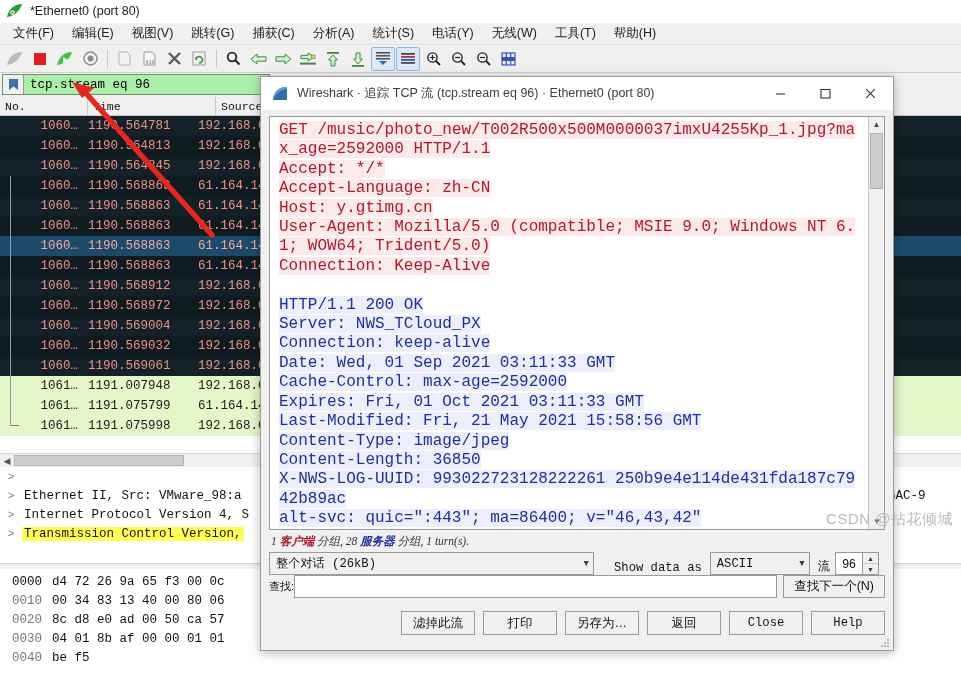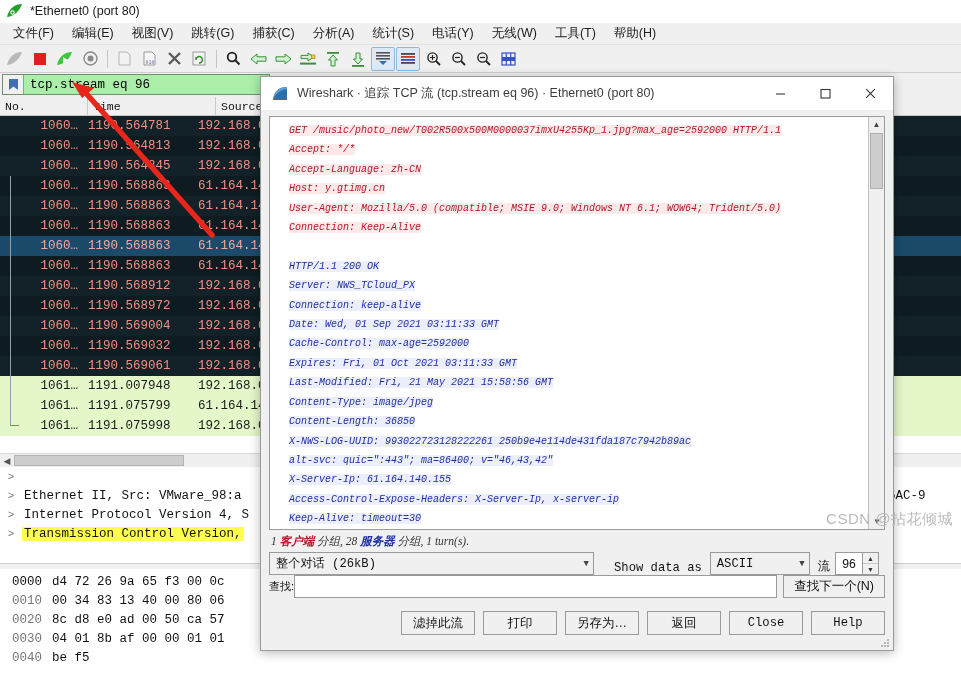--- a/index.html
+++ b/index.html
@@ -183,26 +183,25 @@
 
   .dlg-body { padding: 6px 8px 0 8px; }
   .stream-view {
     position: relative;
     height: 414px; background: #ffffff;
     border: 1px solid #9a9a9a;
     overflow: hidden;
   }
   .stream-text {
     position: absolute; left: 0; top: 0; right: 16px; bottom: 0;
-    padding: 4px 19px;
+    padding: 4px 9px;
     font-family: "Liberation Mono", monospace;
-    font-size: 10px; line-height: 19.4px;
+    font-size: 16px; line-height: 19.4px;
     white-space: pre-wrap; word-break: break-all;
     overflow: hidden;
-    font-style: italic;
   }
   .seg-req { color: #b2182b; background: #fce9e9; }
   .seg-res { color: #1f2fa0; background: #eceefb; }
   .sv-scroll {
     position: absolute; right: 0; top: 0; width: 16px; bottom: 0;
     background: #f0f0f0; border-left: 1px solid #c4c4c4;
   }
   .sv-scroll .sarrow {
     height: 15px; display: flex; align-items: center; justify-content: center;
     font-size: 8px; color: #444;

